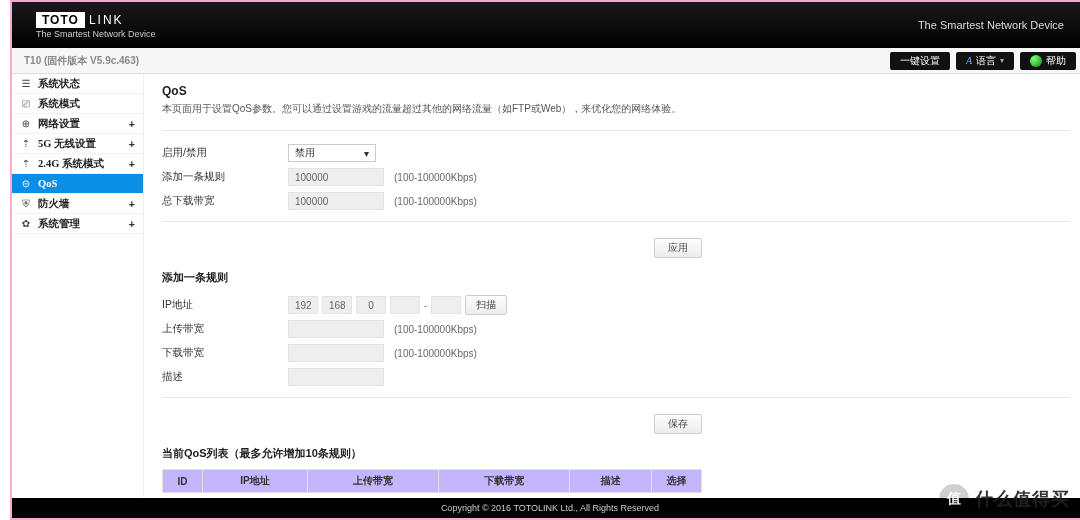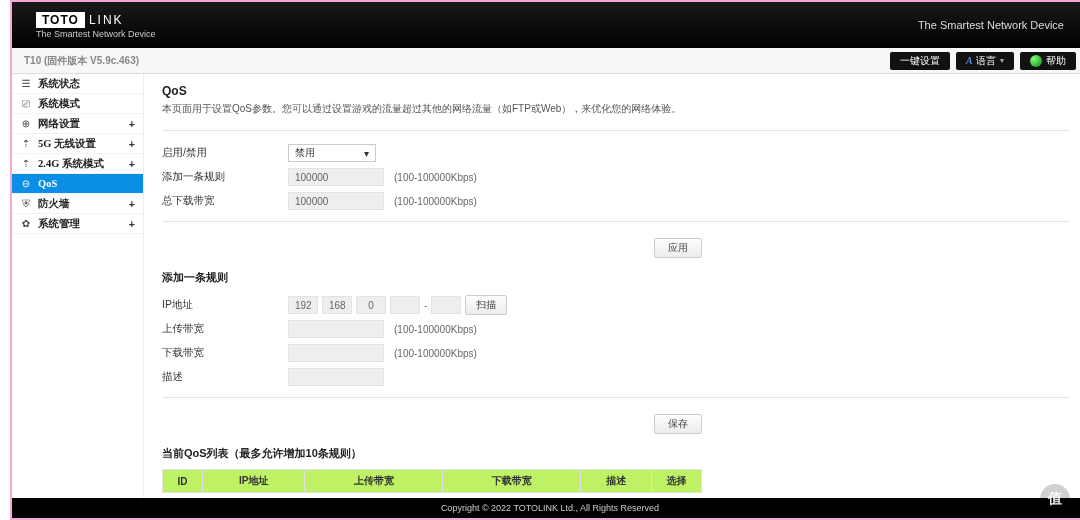--- a/index.html
+++ b/index.html
@@ -49,21 +49,21 @@
   .row .ctrl { display:flex; align-items:center; gap:4px;}
   .inpt { background:#eee; border:1px solid #e3e3e3; height:18px; width:96px; padding:0 6px; font-size:10px; color:#666;}
   .inpt.sm { width:30px; text-align:center;}
   .sel { background:#fff; border:1px solid #ccc; height:18px; width:88px; font-size:10px; display:flex; align-items:center; justify-content:space-between; padding:0 6px; cursor:pointer;}
   .hint { font-size:10px; color:#666; margin-left:6px;}
   .sep {font-size:10px;color:#777;}
   .btn { background:linear-gradient(#fdfdfd,#ececec); border:1px solid #ccc; height:20px; min-width:48px; font-size:10px; display:inline-flex; align-items:center; justify-content:center; padding:0 10px; border-radius:2px; cursor:pointer; color:#444;}
   .btnbar { display:flex; justify-content:flex-end; gap:8px; padding:6px 0; width:540px;}
 
   table.qtab { width:540px; border-collapse:collapse; margin-top:4px;}
-  table.qtab th { font-size:10px; font-weight:bold; background:#bef264; border:1px solid #e0e0e0; padding:4px 0; text-align:center;}
+  table.qtab th { font-size:10px; font-weight:bold; background:#c4b5fd; border:1px solid #e0e0e0; padding:4px 6px; text-align:center;}
 
   
   .footer { background:#000; color:#ccc; height:20px; font-size:9px; display:flex; align-items:center; justify-content:center;}
 
   
   .wm { position:absolute; right:10px; bottom:6px; display:flex; align-items:center; gap:6px; opacity:.92;}
   .wm-badge{ width:30px;height:30px;border-radius:50%;background:rgba(0,0,0,.2);display:flex;align-items:center;justify-content:center;color:#fff;font-weight:bold;font-size:14px;}
   .wm-text{ font-size:18px; font-weight:bold; color:#222; letter-spacing:1px;}
 </style>
 </head>
@@ -228,19 +228,20 @@
         </table>
 
       <div class="btnbar">
         
         
       </div>
     </div>
   </div>
 
   <div class="footer">
-      <span>Copyright © 2022 TOTOLINK Ltd.,  All Rights Reserved</span>
+      <span>Copyright © 2016 TOTOLINK Ltd.,  All Rights Reserved</span>
     </div>
 </div>
 
 <div class="wm">
   <div class="wm-badge">值</div>
+  <div class="wm-text">什么值得买</div>
 </div>
 
 </body></html>

